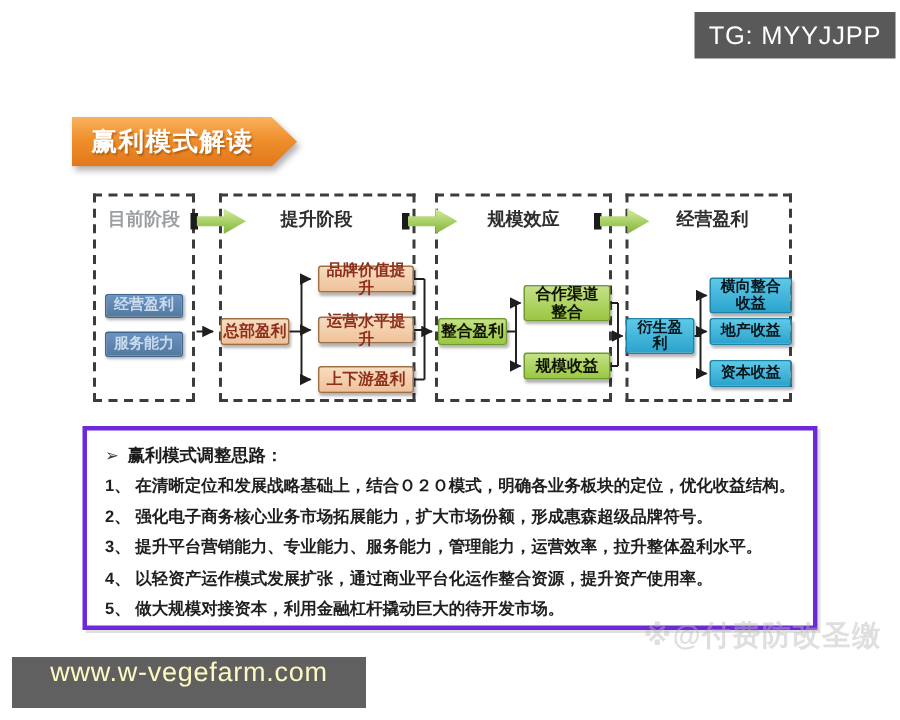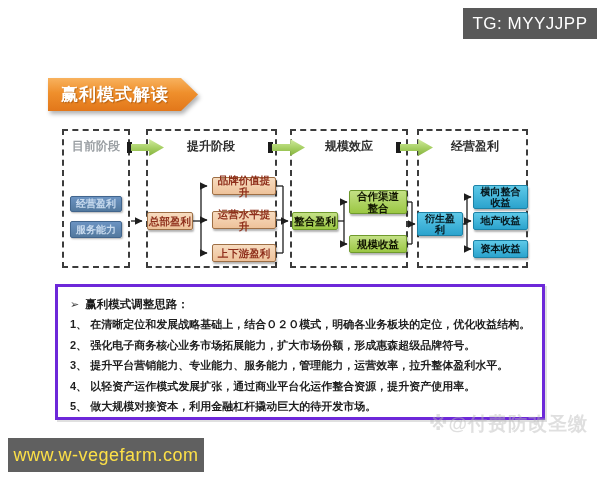--- a/index.html
+++ b/index.html
@@ -69,23 +69,23 @@
   .notes{
     position:absolute;left:55px;top:284px;width:490px;height:136px;
     border:3px solid #6d28d9;background:#ffffff;box-sizing:border-box;
     padding:7px 10px 0 12px;box-shadow:2px 2px 0 rgba(0,0,0,.12);
   }
   .notes-title{font-size:11.5px;font-weight:bold;color:#1c1c1c;line-height:20px;}
   .notes-title .bullet{color:#3c3c3c;margin-right:6px;font-size:11px;}
   .note-item{font-size:11px;color:#1f1f1f;line-height:20.5px;font-weight:bold;white-space:nowrap;}
   
   .wm-site{
-    position:absolute;left:8px;top:438px;width:196px;height:34px;
-    background:#606060;color:#fde047;font-size:18px;letter-spacing:.5px;
-    display:flex;align-items:center;justify-content:center;
+    position:absolute;left:8px;top:438px;width:236px;height:34px;
+    background:#606060;color:#fef9c3;font-size:18px;letter-spacing:.5px;
+    display:flex;align-items:flex-start;justify-content:center;
   }
   .wm-corner{
     position:absolute;left:429px;top:411px;font-size:19px;letter-spacing:1px;
     color:#b9b9b9;opacity:.45;font-weight:bold;white-space:nowrap;
   }
 </style>
 </head>
 <body>
 
 <div class="slide">

